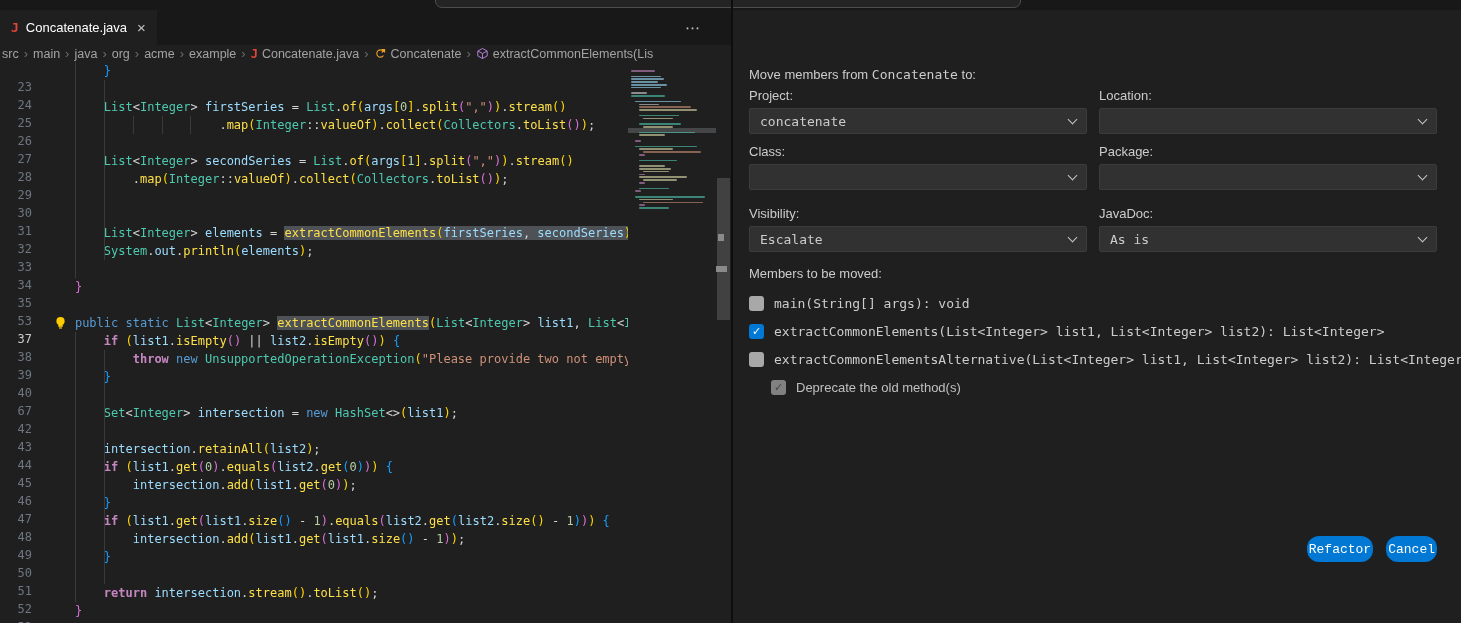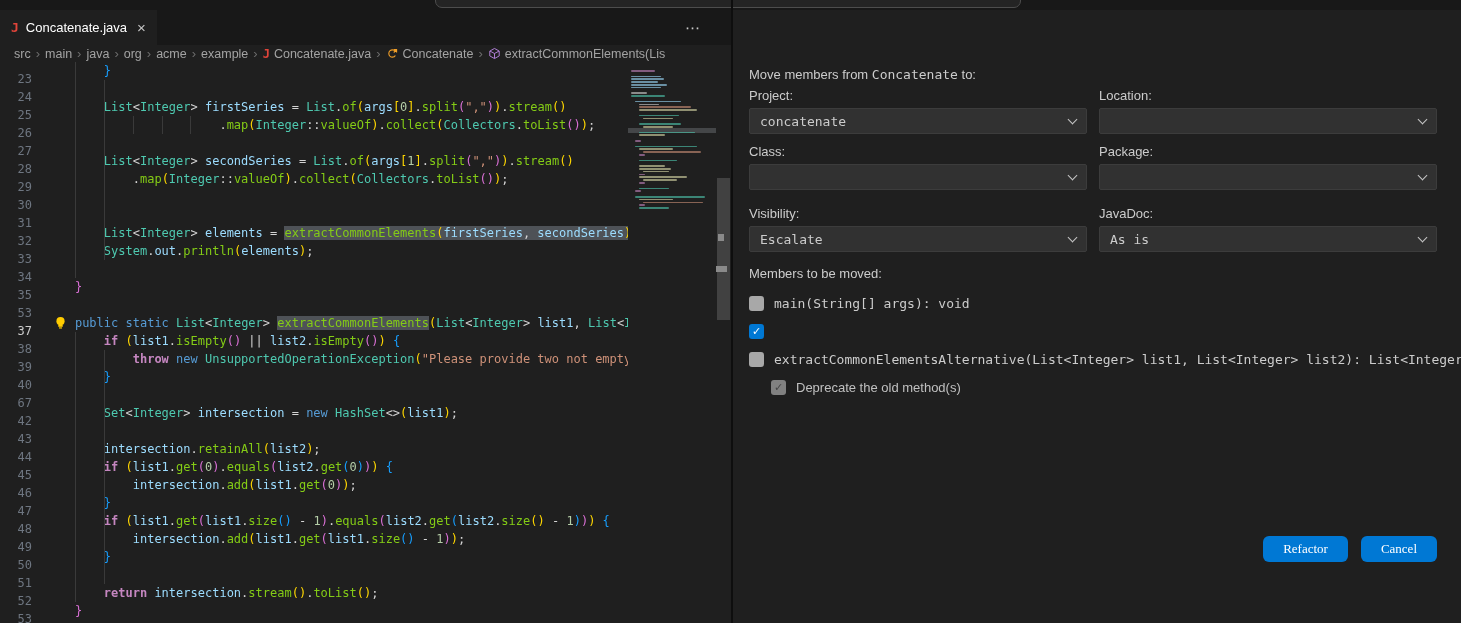--- a/index.html
+++ b/index.html
@@ -18,36 +18,36 @@
   .tab { position:absolute; top:0; height:35px; display:flex; align-items:center;
     padding:0 11px; background:#1f1f1f; color:#ffffff; font-size:13px; white-space:nowrap; cursor:pointer; }
   .tab .ticon { font-family:"DejaVu Sans Mono", monospace; font-weight:bold; font-size:13px; margin-right:7px; }
   .tab .close { margin-left:10px; color:#c5c5c5; font-size:15px; }
   .overflow-btn { position:absolute; top:0; height:35px; display:flex; align-items:center;
     color:#cccccc; font-size:15px; letter-spacing:1px; cursor:pointer; }
   .tabstrip.left .overflow-btn { right:30px; }
 
   
   .breadcrumbs { position:absolute; left:0; top:45px; width:731px; height:17px; background:#1f1f1f;
-    display:flex; align-items:center; padding-left:14px; font-size:12.5px; color:#a3a3a3;
+    display:flex; align-items:center; padding-left:2px; font-size:12.5px; color:#a3a3a3;
     white-space:nowrap; overflow:hidden; z-index:4; }
   .breadcrumbs .sep { color:#6c6c6c; margin:0 5px; font-size:13px; }
   .breadcrumbs .bc-icon { margin-right:4px; display:inline-flex; }
   .bc-j { font-family:"DejaVu Sans Mono", monospace; font-weight:bold; color:#e0443a; font-size:12px; }
 
   
   .codearea { position:absolute; left:0; top:62px; width:628px; bottom:0; overflow:hidden;
     font-family:"DejaVu Sans Mono", monospace; font-size:12px; }
   .cl { position:relative; height:18px; }
-  .ln { position:absolute; left:0; top:8px; width:32px; text-align:right; color:#6e7681; line-height:18px; }
+  .ln { position:absolute; left:0; top:16px; width:32px; text-align:right; color:#6e7681; line-height:18px; }
   .ln.active { color:#cccccc; }
   .ct { position:absolute; left:46px; top:0; line-height:18px; white-space:pre;
     font-family:"DejaVu Sans Mono", monospace; font-size:12px; }
   .tk.k { color:#569cd6; } .tk.c { color:#c586c0;font-weight:bold; } .tk.t { color:#4ec9b0; }
-  .tk.f { color:#84cc16; } .tk.v { color:#9cdcfe; } .tk.s { color:#ce9178; }
+  .tk.f { color:#fde047; } .tk.v { color:#9cdcfe; } .tk.s { color:#ce9178; }
   .tk.n { color:#b5cea8; } .tk.p { color:#d4d4d4; }
   .tk.b1 { color:#ffd700; } .tk.b2 { color:#da70d6; } .tk.b3 { color:#179fff; }
   .tk.h { background:#4e5257; }
   .iguide { position:absolute; width:1px; background:#3a3a3a; }
   .bulb { position:absolute; left:54px; top:2px; }
 
   
   .minimap { position:absolute; left:628px; top:62px; width:88px; bottom:0; background:#1f1f1f; overflow:hidden; }
   .mmbar { position:absolute; height:1.7px; border-radius:1px; opacity:.6; }
   .mmband { position:absolute; left:0; width:88px; background:#63666a; opacity:.55; }
@@ -77,22 +77,22 @@
   .mrow { display:flex; align-items:center; height:24px; margin-bottom:4px; white-space:nowrap; overflow:hidden; }
   .cb { width:15px; height:15px; border-radius:3px; background:#a8a8a8; margin-right:10px; flex:none;
     display:flex; align-items:center; justify-content:center; font-size:11px; color:transparent; cursor:pointer; }
   .cb.checked { background:#0078d4; color:#ffffff; }
   .cb.disabled { background:#9a9a9a; color:#4f4f4f; opacity:.8; }
   .mrow .mlabel { font-family:"DejaVu Sans Mono", monospace; font-size:13px; color:#cccccc; }
   .optrow { display:flex; align-items:center; height:24px; }
   .optrow.keep { margin-top:24px; }
   .optrow.dep { margin-top:2px; margin-left:22px; color:#c0c0c0; }
   .btnrow { position:absolute; top:491px; right:24px; display:flex; gap:13px; }
-  .btn { background:#0078d4; color:#ffffff; border:none; border-radius:6px; height:26px;
-    padding:0 20px; font-size:13px; font-family:Liberation Serif, serif; cursor:pointer; }
+  .btn { background:#0078d4; color:#ffffff; border:none; border-radius:12px; height:26px;
+    padding:0 2px; font-size:13px; font-family:Liberation Mono, monospace; cursor:pointer; }
 </style>
 </head>
 <body>
 
 <div class="app">
 
   <div class="titlebar">
     <div class="cmdcenter"></div>
   </div>
 
@@ -403,20 +403,21 @@
       </div>
 
       <div class="sec-label">Members to be moved:</div>
       <div class="members" id="members">
           <div class="mrow">
             <span class="cb">✓</span>
             <span class="mlabel">main(String[] args): void</span>
           </div>
           <div class="mrow">
             <span class="cb checked">✓</span>
+            <span class="mlabel">extractCommonElements(List&lt;Integer&gt; list1, List&lt;Integer&gt; list2): List&lt;Integer&gt;</span>
           </div>
           <div class="mrow">
             <span class="cb">✓</span>
             <span class="mlabel">extractCommonElementsAlternative(List&lt;Integer&gt; list1, List&lt;Integer&gt; list2): List&lt;Integer&gt;</span>
           </div>
         </div>
 
       <div class="optrow dep">
         <span class="cb disabled" id="cb-dep">✓</span>
         <span>Deprecate the old method(s)</span>

